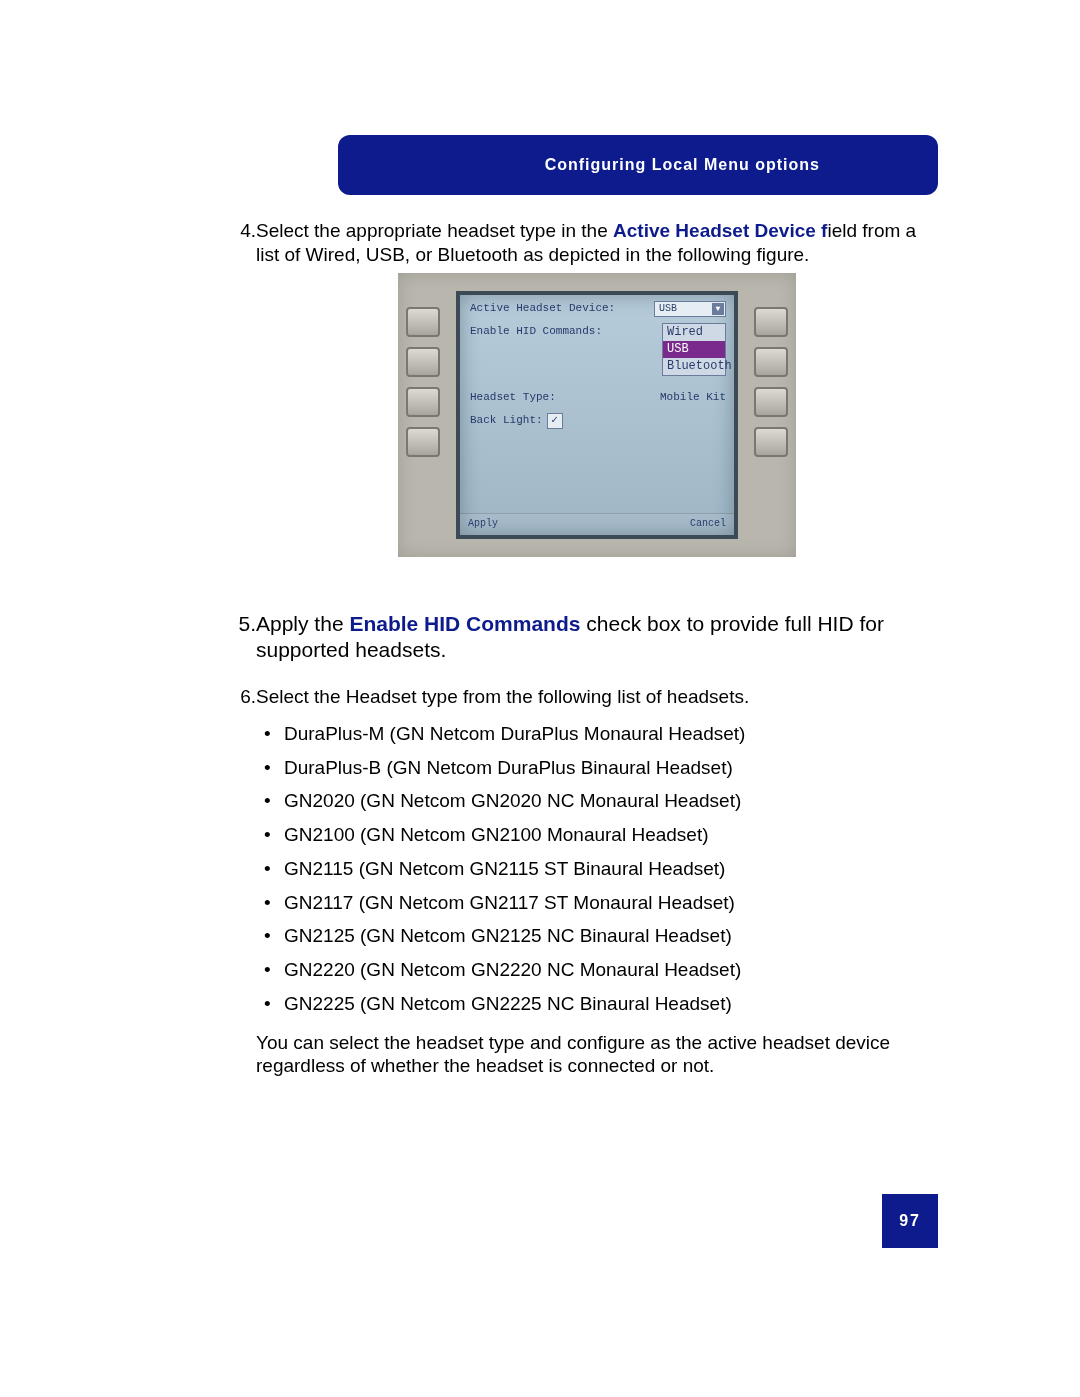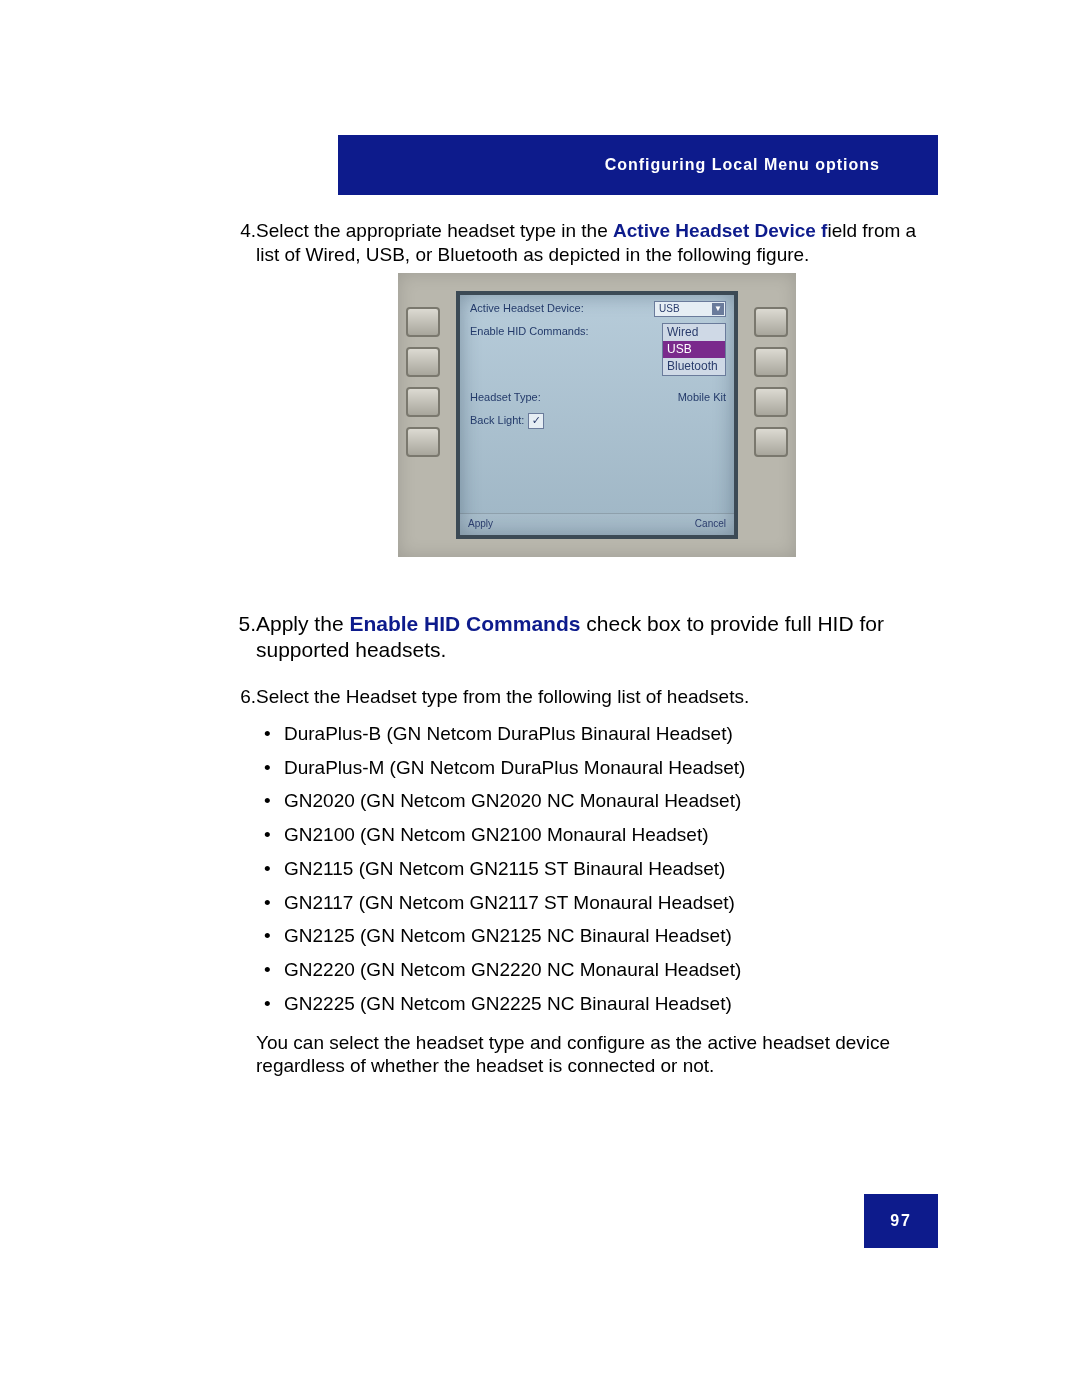--- a/index.html
+++ b/index.html
@@ -14,24 +14,25 @@
     width: 1080px;
     box-sizing: border-box;
     padding: 0;
   }
   .header-band {
     height: 60px;
     background: #0d1b8c;
     display: flex;
     align-items: center;
     justify-content: flex-end;
-    padding-right: 58px;
+    padding-right: 118px;
     margin-left: 338px;
     margin-right: 142px;
     margin-top: 135px;
+    border-radius: 12px;
   }
   .header-band-text {
     color: #fff;
     font-weight: bold;
     font-size: 16px;
     letter-spacing: 1px;
   }
   .content {
     padding: 24px 142px 40px 218px;
     font-size: 19px;
@@ -85,21 +86,21 @@
     background: linear-gradient(#dcdad2,#a8a69c);
     border: 2px solid #7a786e;
     margin: 0 8px;
   }
   .screen {
     position:absolute;
     left:58px; right:58px; top:18px; bottom:18px;
     background: linear-gradient(#b7ccda,#9fb6c5);
     border: 4px solid #3c4a55;
     box-shadow: inset 0 0 20px rgba(40,60,80,.4);
-    font-family: Liberation Sans, sans-serif;
+    font-family: Liberation Mono, monospace;
     color:#233a6a;
     font-size:11px;
   }
   .screen-inner{position:relative;width:100%;height:100%;}
   .srow{display:flex;align-items:center;padding:6px 8px 2px 10px;}
   .srow .lbl{flex:1;}
   .select-box{
     background:#e6eef4;border:1px solid #6a7b9b;
     padding:1px 16px 1px 4px;font-size:10px;color:#2a3c6c;position:relative;
     min-width:50px;
@@ -142,21 +143,21 @@
     position: absolute;
     left: 8px;
     top: 5px;
   }
   .closing {
     margin: 10px 0 0 0;
   }
   .page-number-box {
     background:#0d1b8c;color:#fff;font-weight:bold;
     font-size:16px;letter-spacing:2px;
-    padding:18px 26px;
+    padding:18px 17px;
     display:inline-block;
     margin: 54px 0 60px 0;
     float: right;
     margin-right: 0;
   }
   .footer-area{padding:0 142px 60px 218px; overflow:hidden;}
 </style>
 </head>
 <body>
 
@@ -231,22 +232,22 @@
         <div class="body">
           <span>Apply the </span><span class="bold-blue">Enable HID Commands</span><span> check box to provide full HID for supported headsets.</span>
         </div>
       </li>
 
       <li>
         <div class="num">6.</div>
         <div class="body">
           <span>Select the Headset type from the following list of headsets.</span>
           <ul class="bullets">
+            <li>DuraPlus-M (GN Netcom DuraPlus Monaural Headset)</li>
             <li>DuraPlus-B (GN Netcom DuraPlus Binaural Headset)</li>
-            <li>DuraPlus-M (GN Netcom DuraPlus Monaural Headset)</li>
             <li>GN2020 (GN Netcom GN2020 NC Monaural Headset)</li>
             <li>GN2100 (GN Netcom GN2100 Monaural Headset)</li>
             <li>GN2115 (GN Netcom GN2115 ST Binaural Headset)</li>
             <li>GN2117 (GN Netcom GN2117 ST Monaural Headset)</li>
             <li>GN2125 (GN Netcom GN2125 NC Binaural Headset)</li>
             <li>GN2220 (GN Netcom GN2220 NC Monaural Headset)</li>
             <li>GN2225 (GN Netcom GN2225 NC Binaural Headset)</li>
           </ul>
           <div class="closing">You can select the headset type and configure as the active headset device regardless of whether the headset is connected or not.</div>
         </div>

